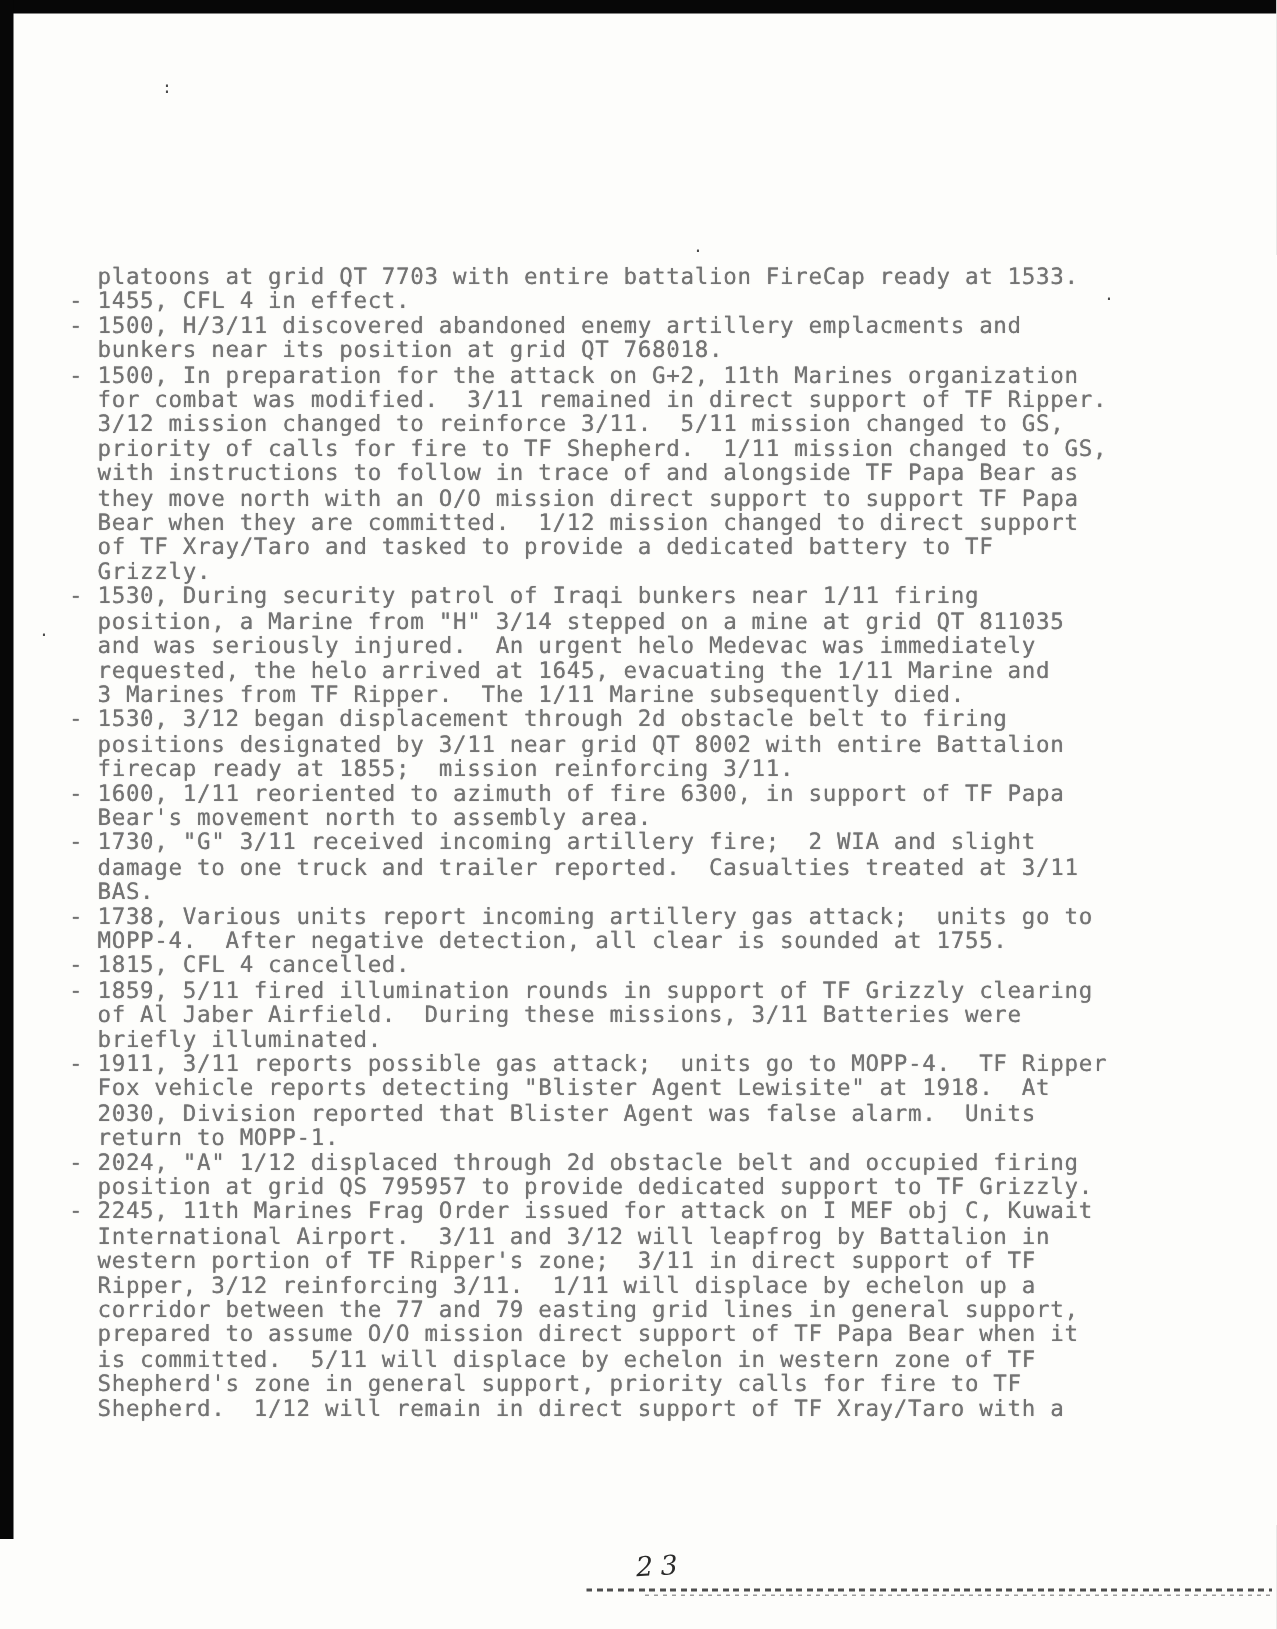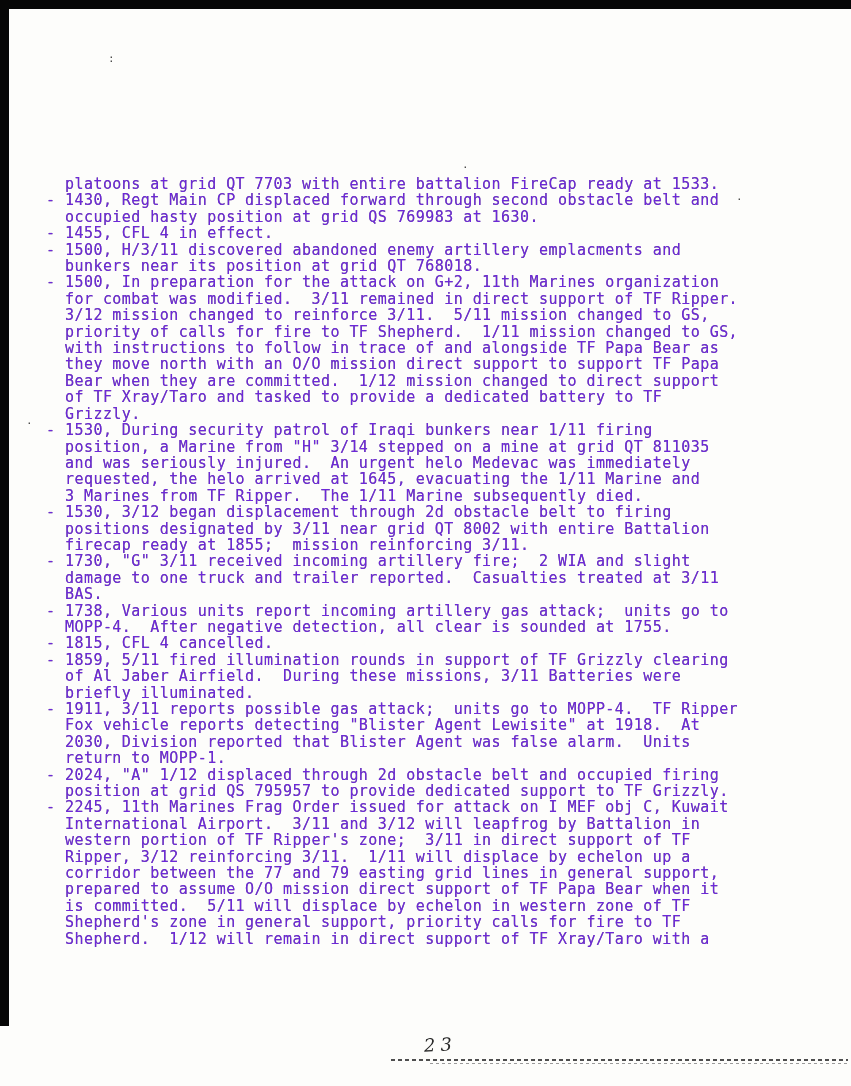--- a/index.html
+++ b/index.html
@@ -20,21 +20,21 @@
     position:absolute; left:0; top:0;
     width:9px; height:1026px;
     background:#070707;
   }
   .body-text {
     position:absolute; left:46px; top:176px;
     width:780px;
     font-size:15px;
     line-height:16.4px;
     letter-spacing:0.45px;
-    color:#6d28d9;
+    color:#737373;
     text-shadow:0 0 0.5px rgba(30,30,30,0.55);
   }
   .intro, .entry { white-space:pre; }
   .page-number {
     position:absolute; left:424px; top:1034px;
     font-family:"DejaVu Serif","Liberation Serif",serif;
     font-style:italic;
     font-size:18px;
     letter-spacing:5px;
     color:#2a2a2a;
@@ -66,42 +66,42 @@
   <div class="bar-left"></div>
 
   <div class="speck" style="left:108px; top:52px;">:</div>
   <div class="speck" style="left:26px; top:414px;">.</div>
   <div class="speck" style="left:462px; top:158px;">.</div>
   <div class="speck" style="left:736px; top:190px;">.</div>
 
   <div class="body-text">
     <div class="intro">  platoons at grid QT 7703 with entire battalion FireCap ready at 1533.</div>
 
-  <div class="entry">- 1430, Regt Main CP displaced forward through second obstacle belt and
-  occupied hasty position at grid QS 769983 at 1630.</div>
       <div class="entry">- 1455, CFL 4 in effect.</div>
       <div class="entry">- 1500, H/3/11 discovered abandoned enemy artillery emplacments and
   bunkers near its position at grid QT 768018.</div>
       <div class="entry">- 1500, In preparation for the attack on G+2, 11th Marines organization
   for combat was modified.  3/11 remained in direct support of TF Ripper.
   3/12 mission changed to reinforce 3/11.  5/11 mission changed to GS,
   priority of calls for fire to TF Shepherd.  1/11 mission changed to GS,
   with instructions to follow in trace of and alongside TF Papa Bear as
   they move north with an O/O mission direct support to support TF Papa
   Bear when they are committed.  1/12 mission changed to direct support
   of TF Xray/Taro and tasked to provide a dedicated battery to TF
   Grizzly.</div>
       <div class="entry">- 1530, During security patrol of Iraqi bunkers near 1/11 firing
   position, a Marine from "H" 3/14 stepped on a mine at grid QT 811035
   and was seriously injured.  An urgent helo Medevac was immediately
   requested, the helo arrived at 1645, evacuating the 1/11 Marine and
   3 Marines from TF Ripper.  The 1/11 Marine subsequently died.</div>
       <div class="entry">- 1530, 3/12 began displacement through 2d obstacle belt to firing
   positions designated by 3/11 near grid QT 8002 with entire Battalion
   firecap ready at 1855;  mission reinforcing 3/11.</div>
+      <div class="entry">- 1600, 1/11 reoriented to azimuth of fire 6300, in support of TF Papa
+  Bear's movement north to assembly area.</div>
       <div class="entry">- 1730, "G" 3/11 received incoming artillery fire;  2 WIA and slight
   damage to one truck and trailer reported.  Casualties treated at 3/11
   BAS.</div>
       <div class="entry">- 1738, Various units report incoming artillery gas attack;  units go to
   MOPP-4.  After negative detection, all clear is sounded at 1755.</div>
       <div class="entry">- 1815, CFL 4 cancelled.</div>
       <div class="entry">- 1859, 5/11 fired illumination rounds in support of TF Grizzly clearing
   of Al Jaber Airfield.  During these missions, 3/11 Batteries were
   briefly illuminated.</div>
       <div class="entry">- 1911, 3/11 reports possible gas attack;  units go to MOPP-4.  TF Ripper

